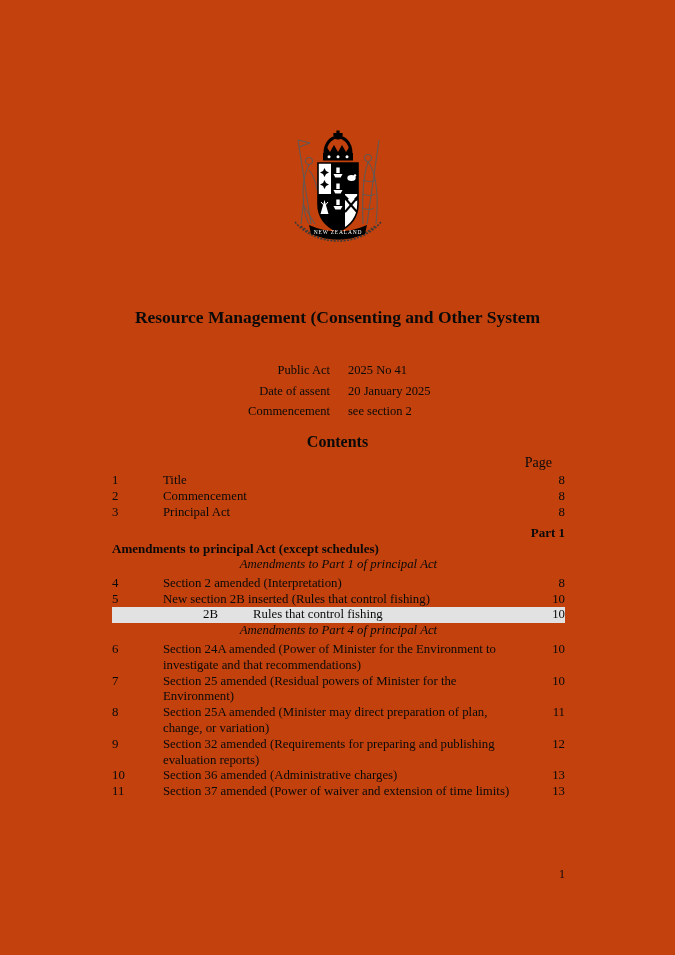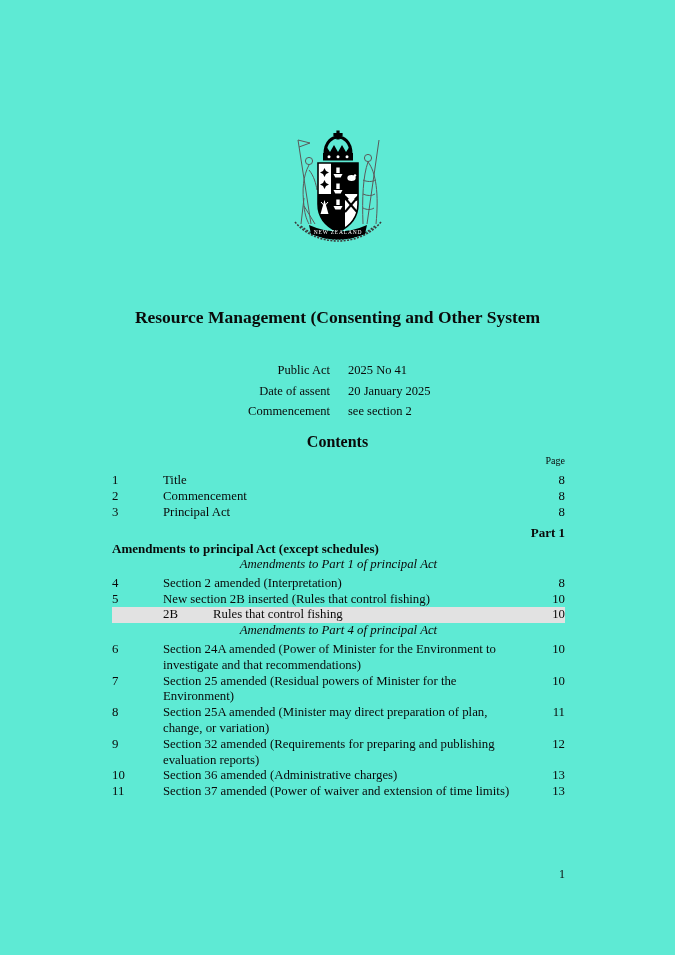--- a/index.html
+++ b/index.html
@@ -1,20 +1,20 @@
 <!DOCTYPE html>
 <html><head>
 <meta charset="utf-8">
 <style>
   html, body { margin: 0; padding: 0; background: #ffffff; }
   .page {
     position: relative;
     width: 675px;
     height: 955px;
-    background: #5eead4;
+    background: #c2410c;
     color: #0a0a0a;
     font-family: "Liberation Serif", "DejaVu Serif", serif;
     overflow: hidden;
   }
 
   
   .crest {
     position: absolute;
     top: 128px;
     left: 50%;
@@ -54,41 +54,41 @@
     top: 433px;
     left: 0;
     width: 100%;
     text-align: center;
     font-weight: bold;
     font-size: 16px;
   }
   .page-col-label {
     position: absolute;
     top: 455px;
-    right: 110px;
-    font-size: 10px;
+    right: 123px;
+    font-size: 14px;
   }
 
   .toc {
     position: absolute;
     top: 473px;
     left: 112px;
     width: 453px;
     font-size: 12.8px;
     line-height: 15.8px;
   }
   .toc-item {
     display: grid;
     grid-template-columns: 51px 1fr 38px;
     align-items: start;
   }
   .toc-item.sub {
     grid-template-columns: 51px 50px 1fr 38px;
   }
-  .toc-item.highlight { background: #e2e2e2; }
+  .toc-item.highlight { background: #e2e2e2; padding-left: 40px; }
   .toc-item .entry-page { text-align: right; }
   .toc-part {
     text-align: right;
     font-weight: bold;
     margin-top: 5px;
     font-size: 13px;
   }
   .toc-part-sub {
     text-align: left;
     font-weight: bold;

